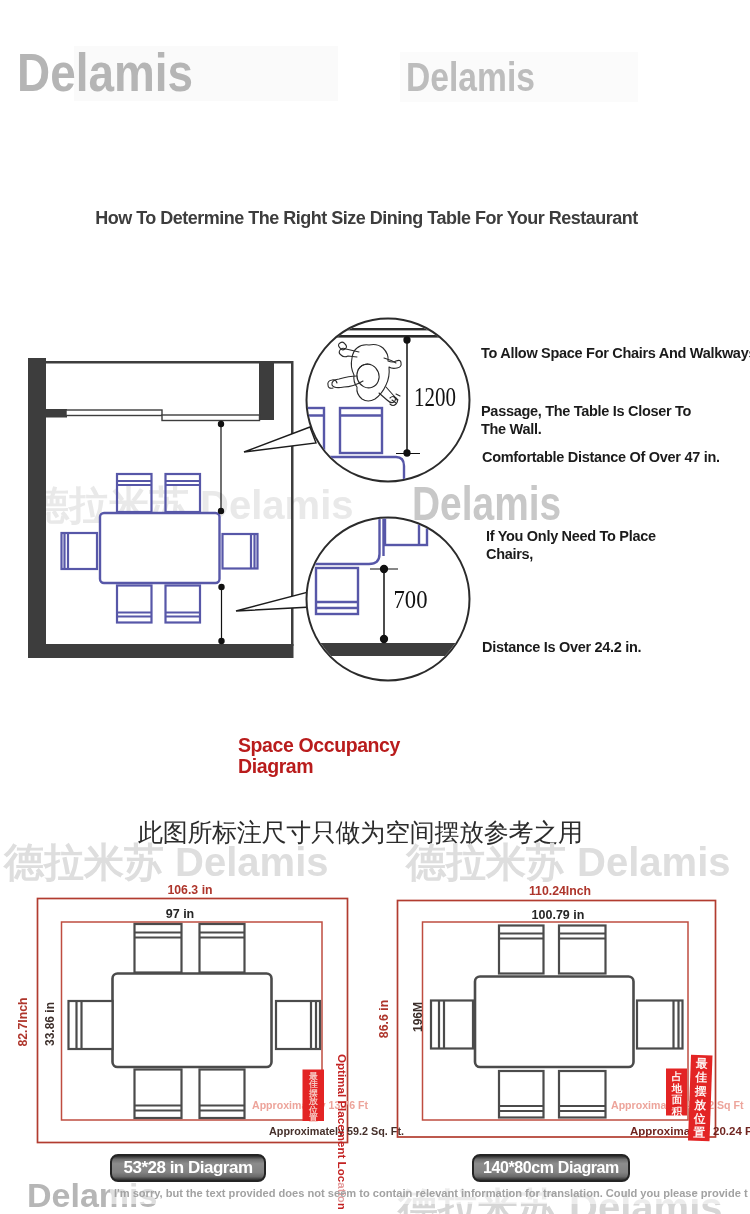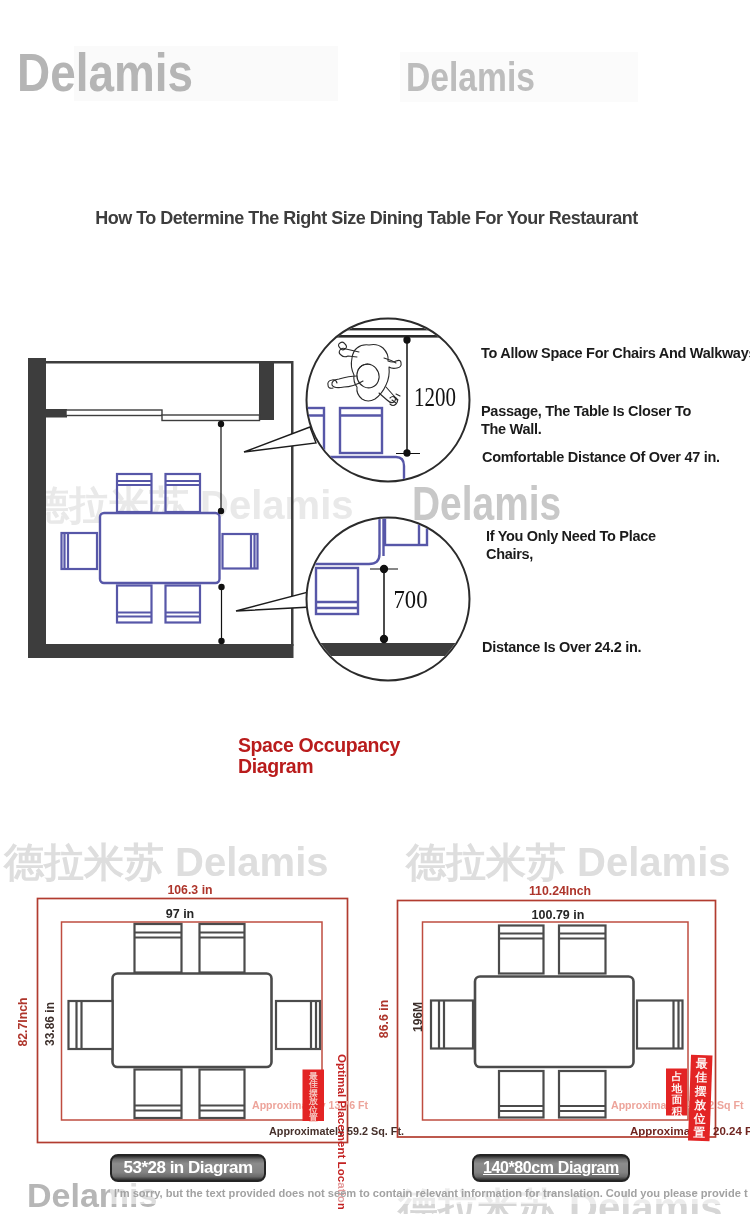--- a/index.html
+++ b/index.html
@@ -187,20 +187,21 @@
 
 <div class="abs rt" style="left:482px;top:449px;">Comfortable Distance Of Over 47 in.</div>
 
 <div class="abs rt" style="left:486px;top:528px;">If You Only Need To Place<br>Chairs,</div>
 
 
 <div class="abs rt" style="left:482px;top:639px;">Distance Is Over 24.2 in.</div>
 
 <div class="abs" style="left:238px;top:735px;font-size:19.5px;letter-spacing:-0.4px;font-weight:bold;color:#b91c1c;line-height:21px;">Space Occupancy<br>Diagram</div>
 
+<div class="abs" style="left:138px;top:816px;font-size:25px;color:#2c2c2c;letter-spacing:-0.3px;">此图所标注尺寸只做为空间摆放参考之用</div>
 
 <div class="abs wm" style="left:4px;top:835px;font-size:40px;color:#dedede;">德拉米苏 Delamis</div>
 
 <div class="abs wm" style="left:406px;top:835px;font-size:40px;color:#dedede;">德拉米苏 Delamis</div>
 
 <svg class="abs" style="left:0;top:870px;" width="750" height="344" viewBox="0 870 750 344">
 
   <g>
 
     <rect x="37.5" y="898.5" width="310" height="244" fill="none" stroke="#b23c30" stroke-width="1.7"></rect>
@@ -351,19 +352,19 @@
 <div class="abs wm" style="left:398px;top:1180px;font-size:40px;color:#d6d6d6;">德拉米苏 Delamis</div>
 
 <div class="abs" style="left:110px;top:1154px;width:156px;height:28px;border-radius:8px;
      background:linear-gradient(180deg,#2c2c2c 0%,#6f6f6f 14%,#8c8c8c 32%,#838383 68%,#6a6a6a 86%,#2e2e2e 100%);
      border:2px solid #242424;box-sizing:border-box;text-align:center;line-height:24px;
      font-size:17px;letter-spacing:-0.5px;font-weight:bold;color:#fff;white-space:nowrap;">53*28 in Diagram</div>
 
 <div class="abs" style="left:472px;top:1154px;width:158px;height:28px;border-radius:8px;
      background:linear-gradient(180deg,#2c2c2c 0%,#6f6f6f 14%,#8c8c8c 32%,#838383 68%,#6a6a6a 86%,#2e2e2e 100%);
      border:2px solid #242424;box-sizing:border-box;text-align:center;line-height:24px;
-     font-size:16px;letter-spacing:-0.4px;font-weight:bold;color:#fff;white-space:nowrap;text-decoration:underline;">140*80cm Diagram</div>
+     font-size:16px;letter-spacing:-0.4px;font-weight:bold;color:#fff;white-space:nowrap;">140*80cm Diagram</div>
 
 <div class="abs" style="left:110px;top:1182px;width:640px;height:22px;background:rgba(255,255,255,0.55);"></div>
 
 <div class="abs" style="left:114px;top:1187px;width:700px;font-size:11.1px;font-weight:bold;color:#a2a2a2;white-space:nowrap;">I'm sorry, but the text provided does not seem to contain relevant information for translation. Could you please provide t</div>
 
 </div>
 
 </body></html>

